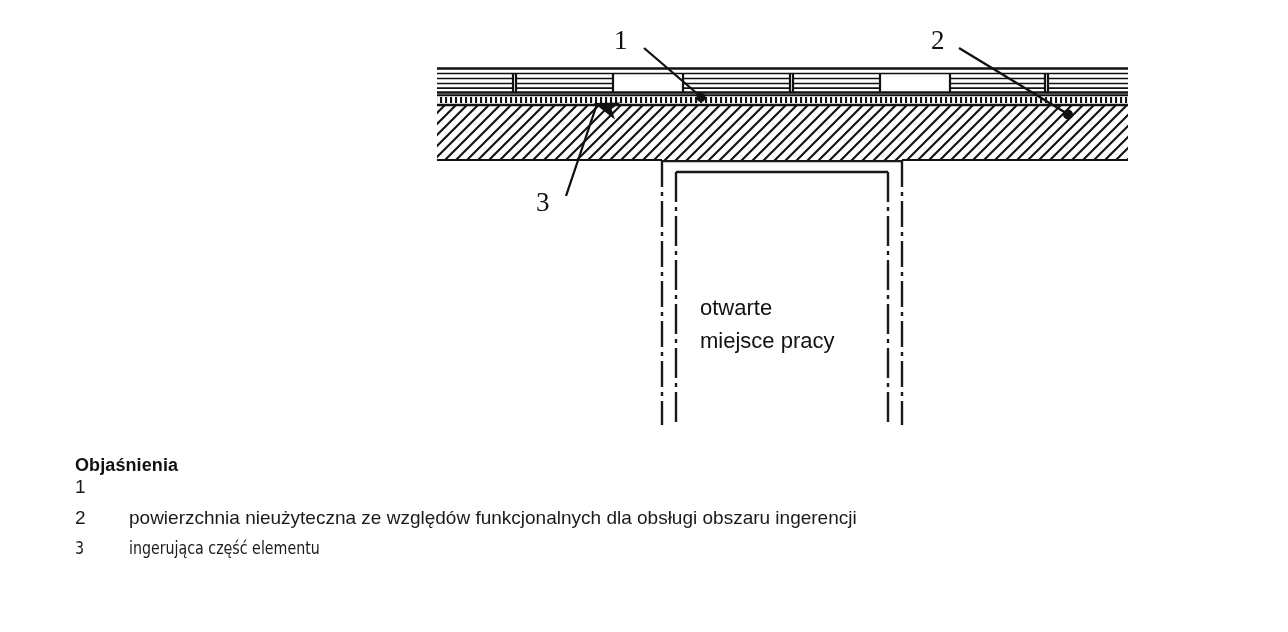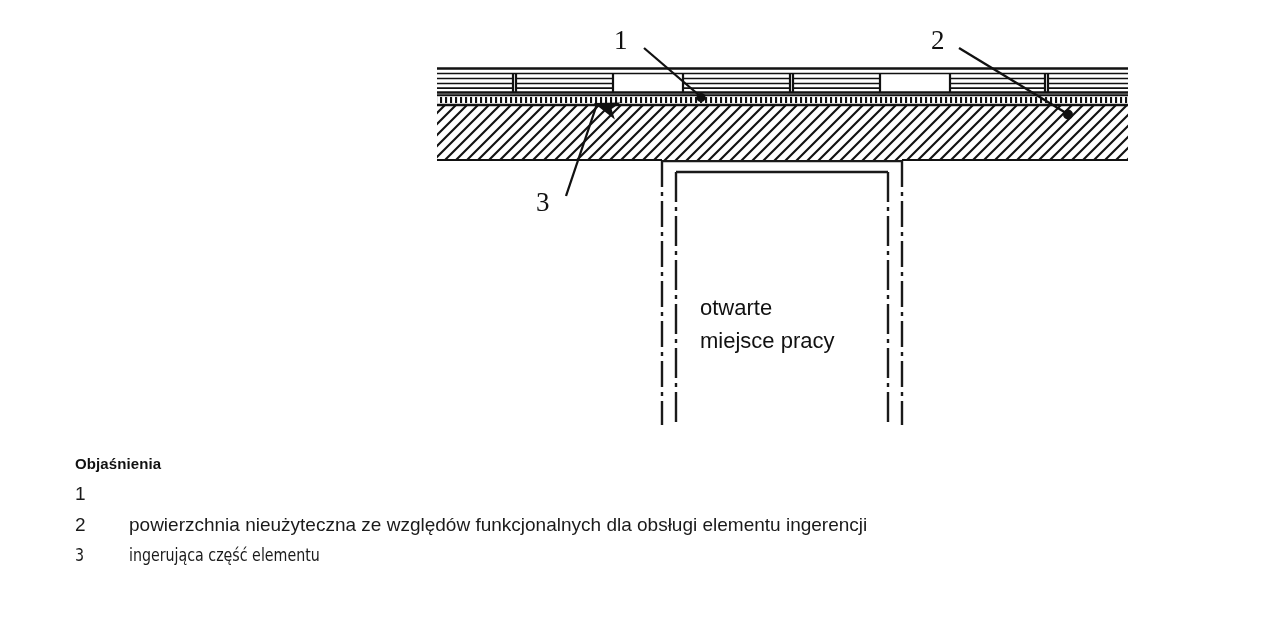--- a/index.html
+++ b/index.html
@@ -25,25 +25,24 @@
   }
 
   #legend {
     position: absolute;
     left: 75px;
     top: 455px;
     width: 1140px;
   }
 
   .legend-title {
-    font-size: 15px;
+    font-size: 18px;
     font-weight: bold;
     color: #111;
     letter-spacing: 0.1px;
-    margin-bottom: 11px;
   }
 
   .legend-row {
     display: flex;
     align-items: baseline;
     margin-bottom: 9px;
   }
 
   .legend-key {
     width: 54px;
@@ -217,20 +216,20 @@
 
 <div id="legend">
   <div class="legend-title">Objaśnienia</div>
 
   <div class="legend-row">
     <span class="legend-key">1</span>
   </div>
 
   <div class="legend-row">
     <span class="legend-key">2</span>
-    <span class="legend-text">powierzchnia nieużyteczna ze względów funkcjonalnych dla obsługi elementu ingerencji</span>
+    <span class="legend-text">powierzchnia nieużyteczna ze względów funkcjonalnych dla obsługi obszaru ingerencji</span>
   </div>
 
   <div class="legend-row condensed">
     <span class="legend-key">3</span>
     <span class="legend-text">ingerująca część elementu</span>
   </div>
 </div>
 
 </body></html>

